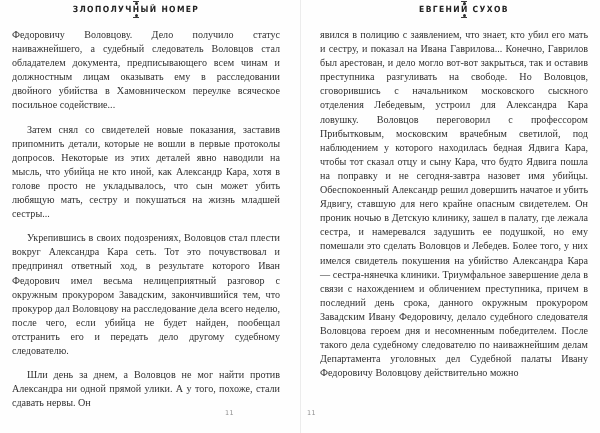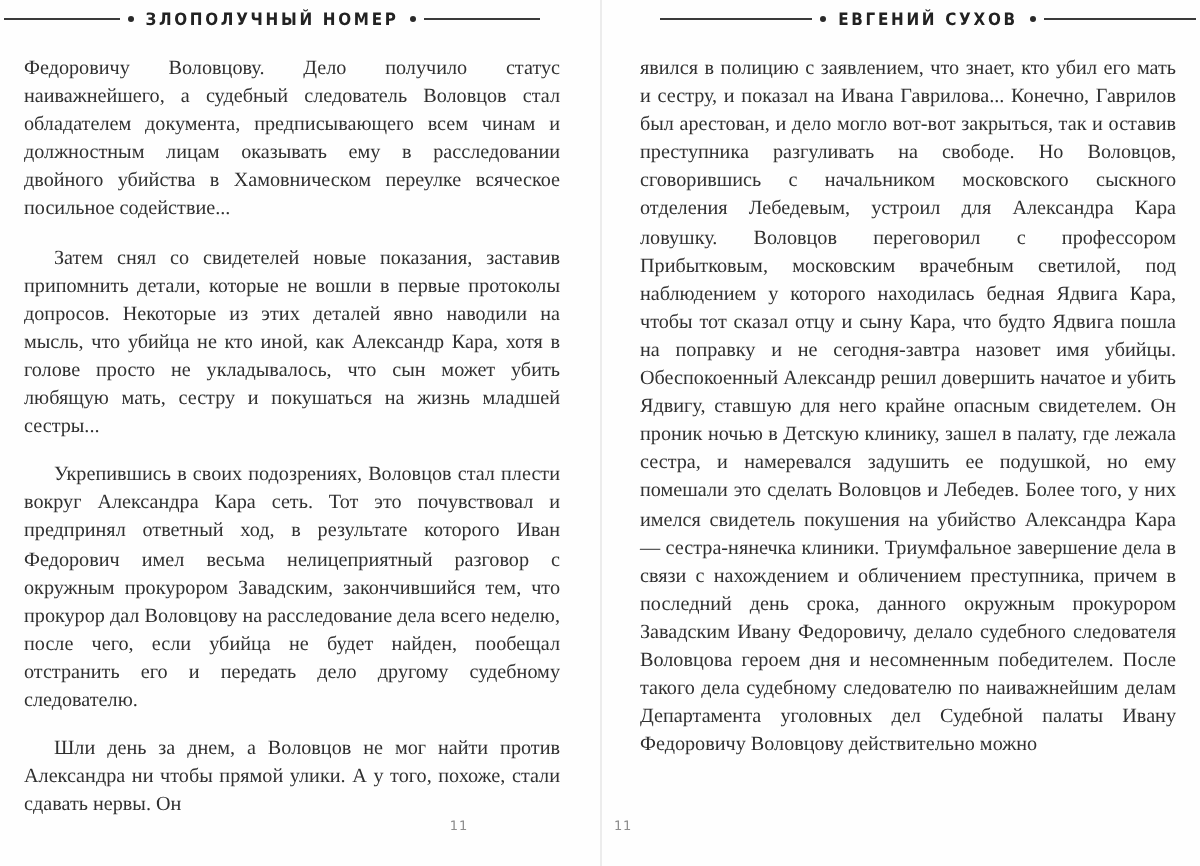--- a/index.html
+++ b/index.html
@@ -38,20 +38,21 @@
   .page-left  { padding: 0 10px 0 2px; }
   .page-right { padding: 0 2px 0 10px; }
 
   
   .runhead {
     display: flex;
     align-items: center;
     height: 17px;
     margin: 1px 0 9px 0;
     overflow: hidden;
+    flex-direction: column;
   }
   .page-left .runhead  { padding-right: 20px; }
   .page-right .runhead { padding-left: 20px; align-items: center; }
 
   .rule {
     flex: 1 1 auto;
     height: 1px;
     background: #3a3a3a;
     min-width: 6px;
   }
@@ -120,21 +121,21 @@
       <span class="dot"></span>
       <span class="runhead-title">ЗЛОПОЛУЧНЫЙ НОМЕР</span>
       <span class="dot"></span>
       <span class="rule"></span>
     </div>
 
     <div class="body-col">
       <p class="cont">Федоровичу Воловцову. Дело получило статус наиважнейшего, а судебный следователь Воловцов стал обладателем документа, предписывающего всем чинам и должностным лицам оказывать ему в расследовании двойного убийства в Хамовническом переулке всяческое посильное содействие...</p>
       <p>Затем снял со свидетелей новые показания, заставив припомнить детали, которые не вошли в первые протоколы допросов. Некоторые из этих деталей явно наводили на мысль, что убийца не кто иной, как Александр Кара, хотя в голове просто не укладывалось, что сын может убить любящую мать, сестру и покушаться на жизнь младшей сестры...</p>
       <p>Укрепившись в своих подозрениях, Воловцов стал плести вокруг Александра Кара сеть. Тот это почувствовал и предпринял ответный ход, в результате которого Иван Федорович имел весьма нелицеприятный разговор с окружным прокурором Завадским, закончившийся тем, что прокурор дал Воловцову на расследование дела всего неделю, после чего, если убийца не будет найден, пообещал отстранить его и передать дело другому судебному следователю.</p>
-      <p>Шли день за днем, а Воловцов не мог найти против Александра ни чтобы прямой улики. А у того, похоже, стали сдавать нервы. Он</p>
+      <p>Шли день за днем, а Воловцов не мог найти против Александра ни одной прямой улики. А у того, похоже, стали сдавать нервы. Он</p>
     </div>
 
     <div class="folio">11</div>
   </div>
 
   <div class="page page-right">
 
     <div class="runhead">
       <span class="rule"></span>
       <span class="dot"></span>

